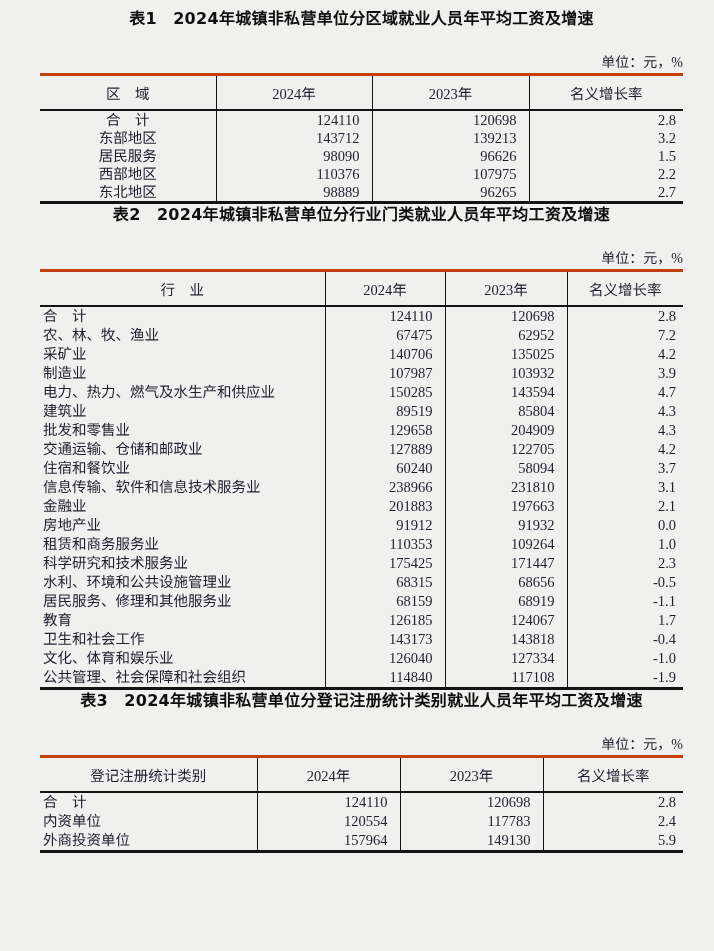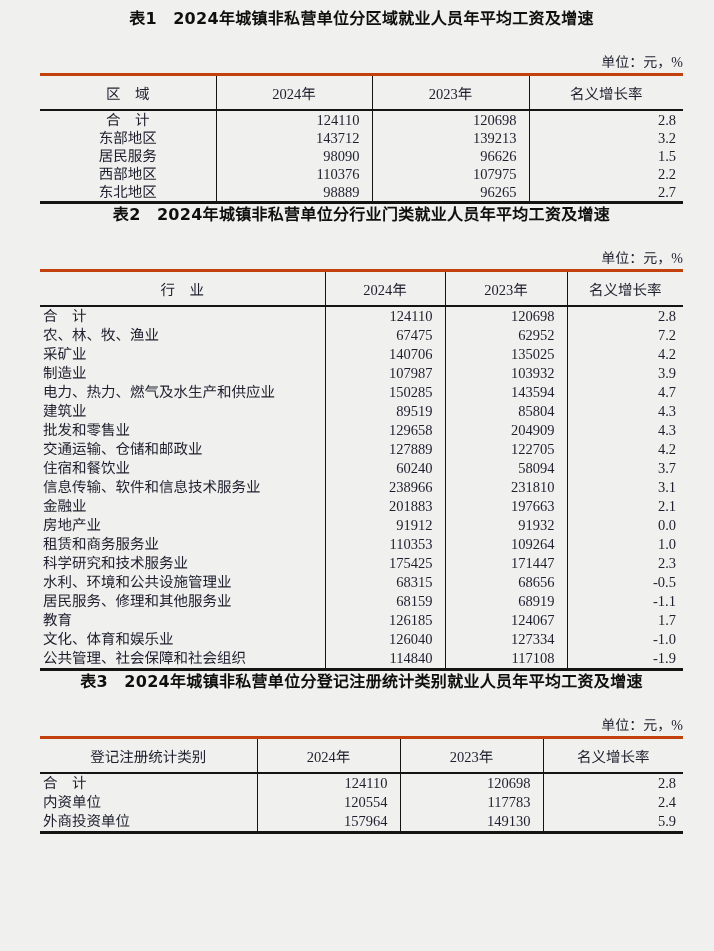--- a/index.html
+++ b/index.html
@@ -256,20 +256,26 @@
             <td>68919</td>
             <td>-1.1</td>
           </tr>
           <tr>
             <td>教育</td>
             <td>126185</td>
             <td>124067</td>
             <td>1.7</td>
           </tr>
           <tr>
+            <td>卫生和社会工作</td>
+            <td>143173</td>
+            <td>143818</td>
+            <td>-0.4</td>
+          </tr>
+          <tr>
             <td>文化、体育和娱乐业</td>
             <td>126040</td>
             <td>127334</td>
             <td>-1.0</td>
           </tr>
           <tr>
             <td>公共管理、社会保障和社会组织</td>
             <td>114840</td>
             <td>117108</td>
             <td>-1.9</td>

